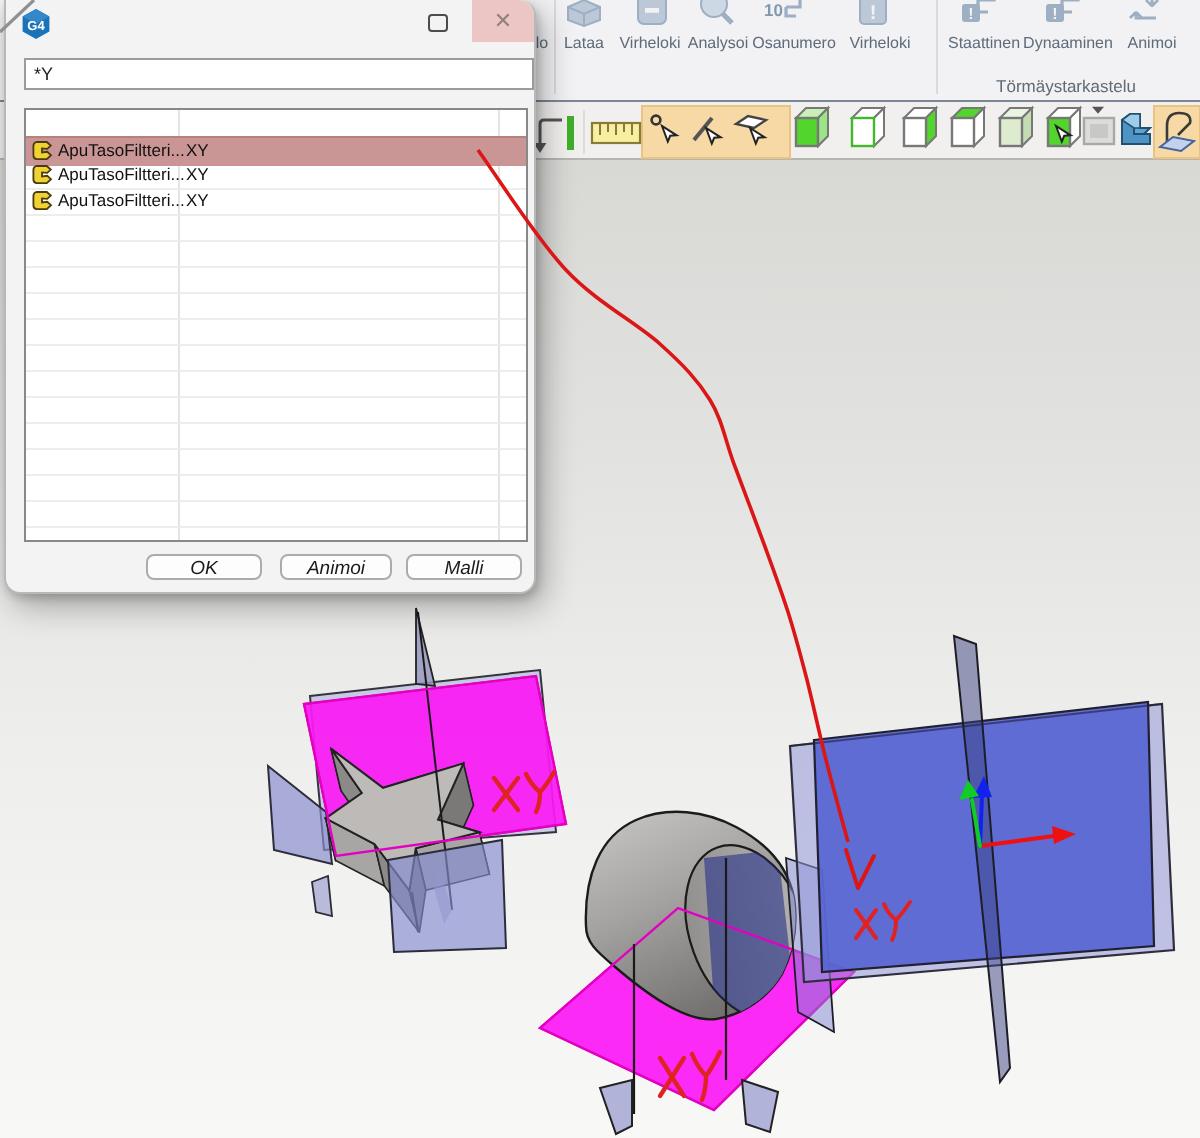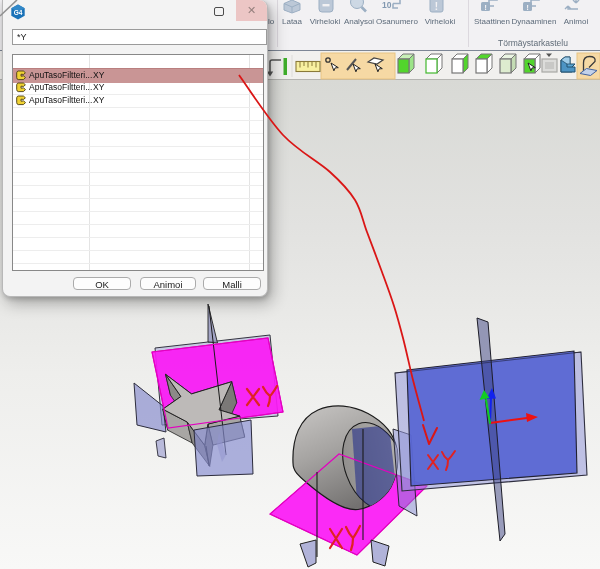--- a/index.html
+++ b/index.html
@@ -33,21 +33,21 @@
 #list .col2{position:absolute;left:80px;top:1.5px;}
 #list .sort{position:absolute;left:51px;top:-2px;font-size:9px;color:#555;}
 #list .vline{position:absolute;top:0;bottom:0;width:1px;background:#e4e4e4;}
 #list .row{position:absolute;left:0;width:100%;height:15px;font-size:8.5px;color:#111;}
 #list .row .ic{position:absolute;left:3px;top:1px;}
 #list .row .t1{position:absolute;left:16px;top:1px;width:64px;overflow:hidden;white-space:nowrap;}
 #list .row .t2{position:absolute;left:80px;top:1px;}
 .gline{position:absolute;left:0;width:100%;height:1px;background:#ededed;}
 #btns{position:absolute;left:0;top:277px;width:260px;height:14px;}
 #btns .b{position:absolute;top:0;height:13px;background:#fdfdfd;border:1px solid #ababab;border-radius:4px;
-font-size:9.5px;color:#1a1a1a;text-align:center;line-height:13px;box-sizing:border-box;}
+font-size:9.5px;color:#1a1a1a;text-align:center;line-height:13px;box-sizing:border-box;font-style:italic;}
 </style>
 </head>
 <body>
 <div id="stage">
 <div id="ribbon">
   <span class="lbl" style="left:271px">lo</span>
   <span class="lbl" style="left:292px">Lataa</span>
   <span class="lbl" style="left:325px">Virheloki</span>
   <span class="lbl" style="left:359px">Analysoi</span>
   <span class="lbl" style="left:397px">Osanumero</span>

